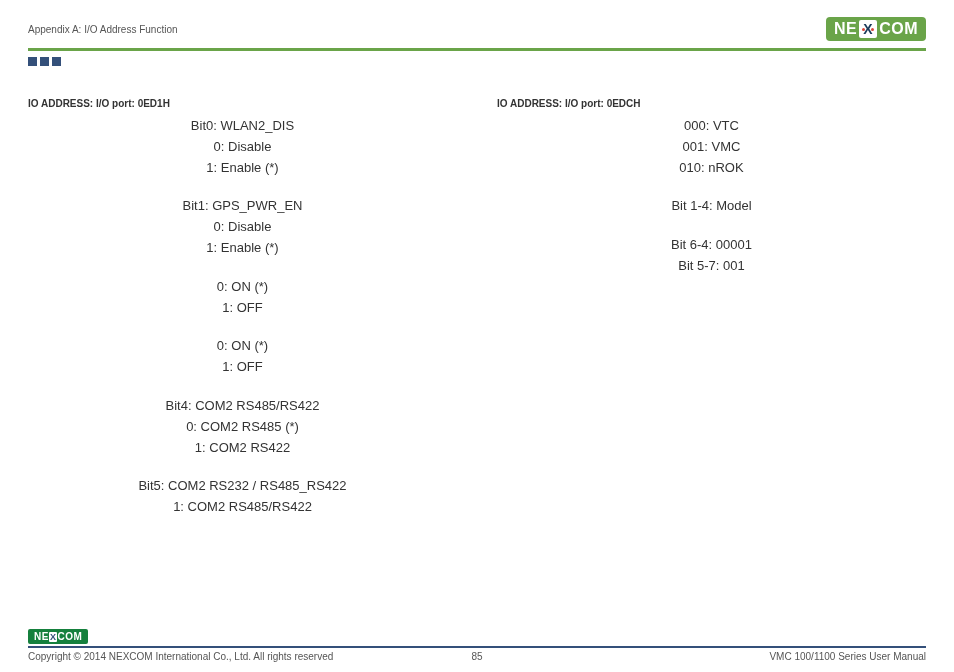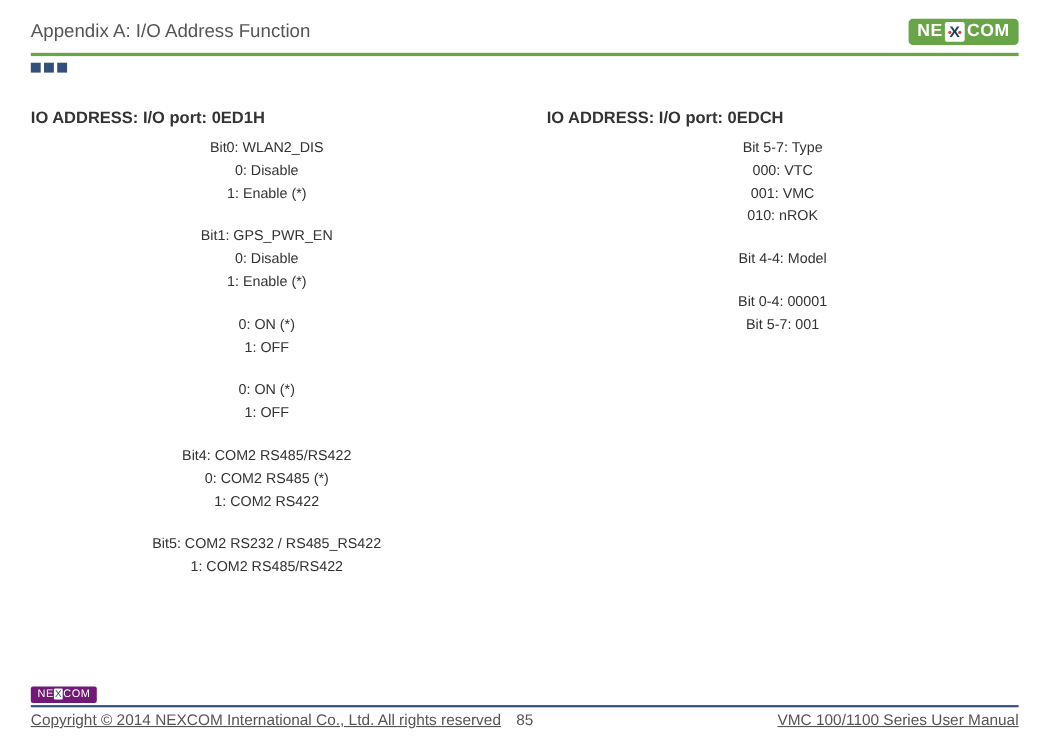--- a/index.html
+++ b/index.html
@@ -1,42 +1,42 @@
 <!DOCTYPE html>
 <html><head>
 <meta charset="utf-8">
 <style>
   * { margin: 0; padding: 0; box-sizing: border-box; }
   html, body { width: 954px; height: 672px; background: #fff; font-family: Arial, Helvetica, sans-serif; color: #333; }
   .page { width: 954px; height: 672px; position: relative; padding: 12px 28px 0 28px; }
   .header { display: flex; justify-content: space-between; align-items: center; height: 34px; }
-  .header-title { font-size: 17px; color: #555; }
+  .header-title { font-size: 10px; color: #555; }
   .logo { display: flex; align-items: center; gap: 0; }
   .logo-box { background: #6aa449; border-radius: 4px; padding: 3px 8px; display: flex; align-items: center; font-weight: 700; color: #fff; font-size: 16px; letter-spacing: 0.5px; }
   .logo-ne { letter-spacing: 0.5px; }
   .logo-x-wrap { background: #fff; color: #1a3a5a; display:inline-flex; align-items:center; justify-content:center; width:18px; height:18px; border-radius:2px; margin:0 2px; position:relative; font-size:14px; font-weight:700;}
   .logo-x-wrap::before { content:''; position:absolute; left:3px; top:8px; width:3px; height:3px; background:#d9453a; border-radius:50%; }
   .logo-x-wrap::after { content:''; position:absolute; right:3px; top:8px; width:3px; height:3px; background:#d9453a; border-radius:50%; }
   .hr-top { height: 3px; background: #6aa449; margin-top: 2px; }
   .three-sq { display:flex; gap:3px; margin-top:6px; }
   .three-sq span { width:9px; height:9px; background:#34507a; display:block; }
 
   .content { display: flex; margin-top: 30px; gap: 0; }
   .col { flex: 1; font-size: 13px; line-height: 1.6; color: #333; }
   .col.left { padding-right: 20px; }
   .col.right { padding-left: 20px; }
-  .sec-title { font-weight: 700; font-size: 15px; margin-bottom: 4px; }
+  .sec-title { font-weight: 700; font-size: 10px; margin-bottom: 4px; }
   .block { margin-bottom: 18px; text-align: center; }
   .block .line { white-space: nowrap; }
 
   .footer { position: absolute; left:28px; right:28px; bottom: 10px; }
-  .footer-logo { display:inline-block; background:#701a75; color:#fff; font-weight:400; font-size:10px; padding:2px 6px; border-radius:2px; letter-spacing:0.5px; }
+  .footer-logo { display:inline-block; background:#15803d; color:#fff; font-weight:700; font-size:10px; padding:2px 6px; border-radius:2px; letter-spacing:0.5px; }
   .footer-logo .fx { background:#fff; color:#34507a; padding:0 1px; border-radius:1px; font-size:9px; }
   .hr-bot { height:2px; background:#34507a; margin-top:2px; }
-  .footer-row { display:flex; justify-content:space-between; align-items:center; font-size:14px; color:#555; margin-top:3px;text-decoration:underline; }
+  .footer-row { display:flex; justify-content:space-between; align-items:center; font-size:10px; color:#555; margin-top:3px; }
   .footer-center { position:absolute; left:50%; transform:translateX(-50%); }
 </style>
 </head>
 <body>
 <div class="page">
 
   <div class="header">
     <div class="header-title">Appendix A: I/O Address Function</div>
     <div class="logo">
       <div class="logo-box">
@@ -88,32 +88,31 @@
       <div class="block">
         <div class="line">Bit5: COM2 RS232 / RS485_RS422</div>
         <div class="line">1: COM2 RS485/RS422</div>
       </div>
     </div>
 
     <div class="col right">
       <div class="sec-title">IO ADDRESS: I/O port: 0EDCH</div>
 
       <div class="block">
-        <div class="line">Bit 5-7: Type</div>
         <div class="line">000: VTC</div>
         <div class="line">001: VMC</div>
         <div class="line">010: nROK</div>
       </div>
 
       <div class="block">
-        <div class="line">Bit 4-4: Model</div>
+        <div class="line">Bit 1-4: Model</div>
       </div>
 
       <div class="block">
-        <div class="line">Bit 0-4: 00001</div>
+        <div class="line">Bit 6-4: 00001</div>
         <div class="line">Bit 5-7: 001</div>
       </div>
     </div>
   </div>
 
   <div class="footer">
     <span class="footer-logo">
       <span>NE</span><span class="fx">X</span><span>COM</span>
     </span>
     <div class="hr-bot"></div>

